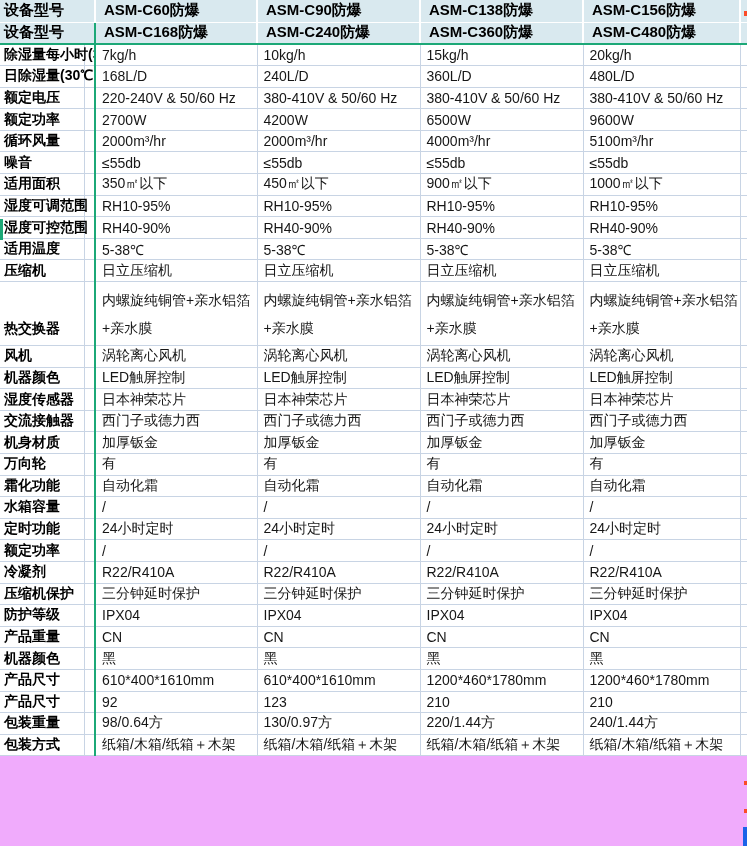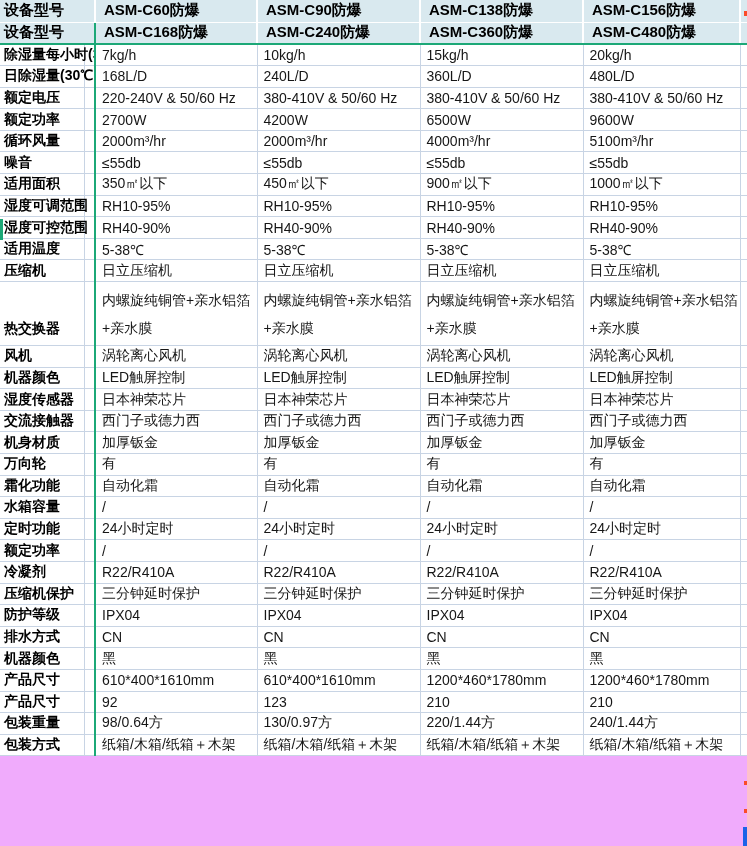--- a/index.html
+++ b/index.html
@@ -316,21 +316,21 @@
         </tr>
         <tr>
           <td class="lbl">防护等级</td>
           <td>IPX04</td>
           <td>IPX04</td>
           <td>IPX04</td>
           <td>IPX04</td>
           <td class="stub"></td>
         </tr>
         <tr>
-          <td class="lbl">排水方式</td>
+          <td class="lbl">产品重量</td>
           <td>CN</td>
           <td>CN</td>
           <td>CN</td>
           <td>CN</td>
           <td class="stub"></td>
         </tr>
         <tr>
           <td class="lbl">机器颜色</td>
           <td>黑</td>
           <td>黑</td>

